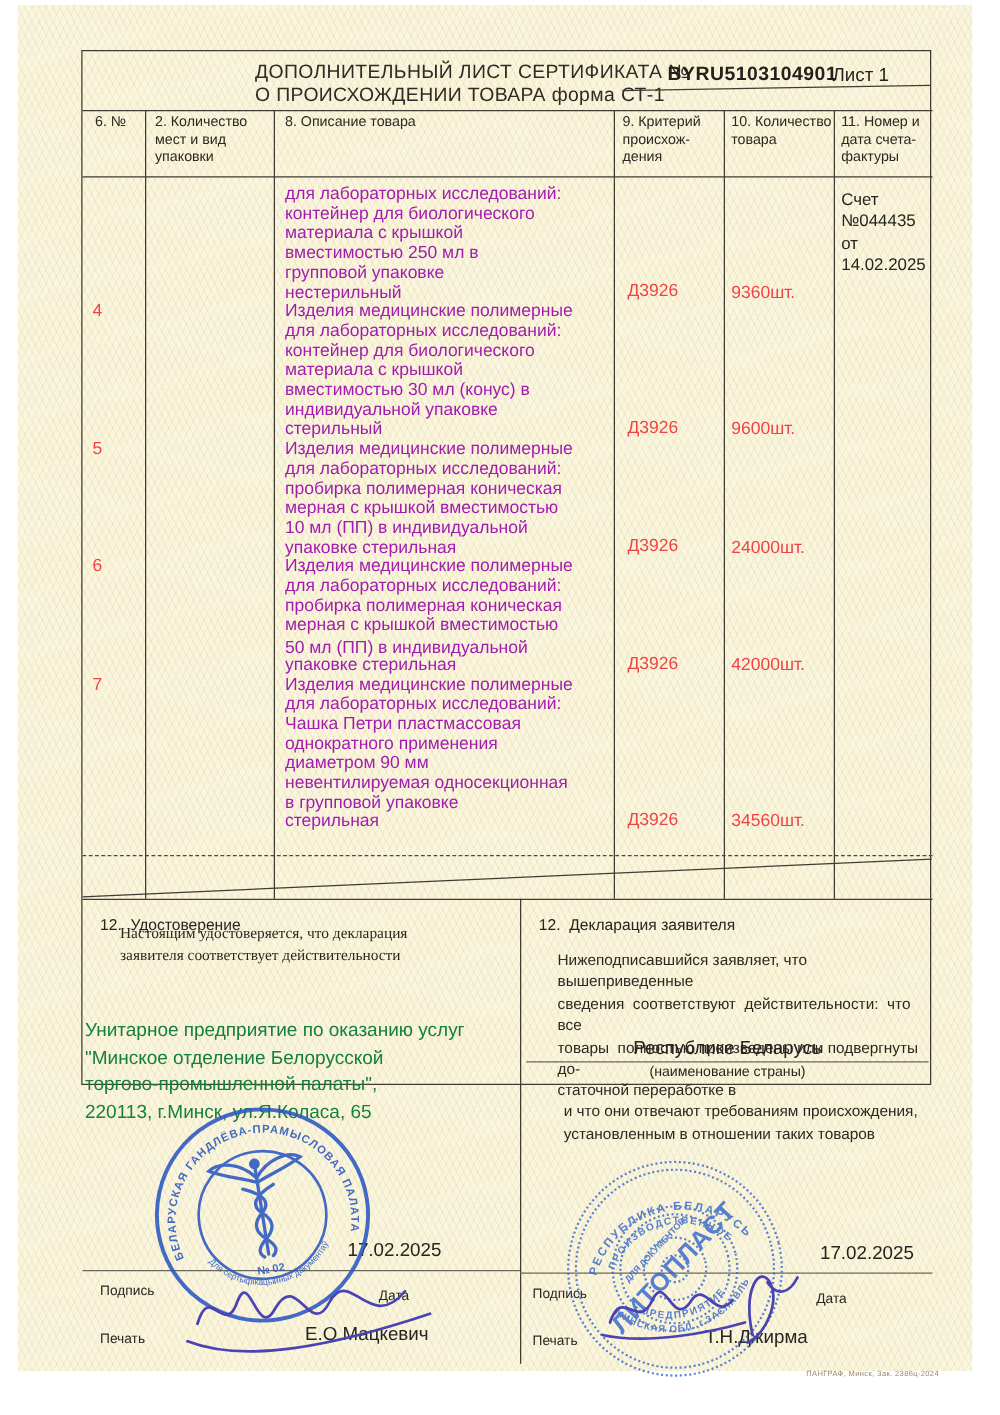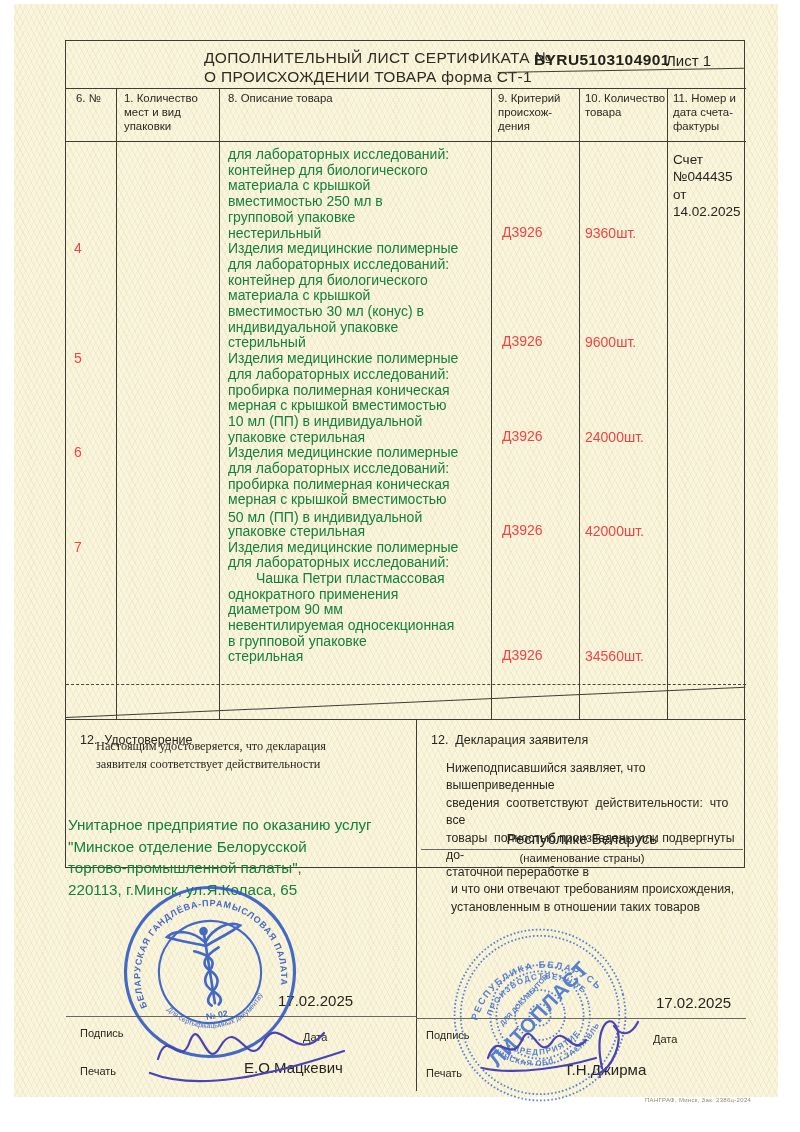--- a/index.html
+++ b/index.html
@@ -13,21 +13,21 @@
   .doc{position:absolute;left:65px;top:40px;width:680px;height:828px;
        border:1.6px solid #3f3d33;box-sizing:border-box;}
   .t{position:absolute;color:#26241f;white-space:pre-wrap;}
   .nowrap{white-space:nowrap;}
   .hline{position:absolute;height:0;border-top:1.4px solid #3f3d33;}
   .vline{position:absolute;width:0;border-left:1.4px solid #3f3d33;}
   .dashed{border-top:1.4px dashed #4a483e;}
   .title{font-size:15.5px;letter-spacing:.3px;color:#2d2b24;}
   .serial{font-size:15.5px;font-weight:bold;letter-spacing:.4px;color:#23211c;}
   .colhead{font-size:11.4px;line-height:13.8px;white-space:pre-line;color:#2a2821;}
-  .desc-line{position:absolute;left:0;font-size:14px;white-space:nowrap;color:#15803d;}
+  .desc-line{position:absolute;left:0;font-size:14px;white-space:nowrap;color:#a21caf;}
   .cellval{position:absolute;left:0;font-size:14px;white-space:nowrap;color:#ef4444;}
   .small-lbl{font-size:11px;color:#2a2821;}
   .bigtxt{font-size:15.2px;line-height:21.5px;color:#15803d;}
   .stmt{font-size:12.3px;line-height:17.6px;color:#2a2821;}
   .stamp{position:absolute;opacity:.88;}
   .sig{position:absolute;}
   .imprint{position:absolute;font-size:6px;color:#97876a;letter-spacing:.3px;}
 </style>
 </head>
 <body>
@@ -47,21 +47,21 @@
   <div class="hline dashed" style="left:0;top:643px;width:680px;border-top-style:dashed;"></div>
   <div class="hline" style="left:0;top:678px;width:680px;"></div>
   <div class="vline" style="left:50px;top:47px;height:631px;"></div>
   <div class="vline" style="left:153px;top:47px;height:631px;"></div>
   <div class="vline" style="left:425px;top:47px;height:631px;"></div>
   <div class="vline" style="left:513px;top:47px;height:631px;"></div>
   <div class="vline" style="left:601px;top:47px;height:631px;"></div>
   <div class="hline" style="left:0;top:676px;width:680px;transform:rotate(-2.55deg);transform-origin:left center;"></div>
 
   <div class="t colhead" style="left:10px;top:51px;">6. №</div>
-  <div class="t colhead" style="left:58px;top:51px;">1. Количество
+  <div class="t colhead" style="left:58px;top:51px;">2. Количество
 мест и вид
 упаковки</div>
   <div class="t colhead" style="left:162px;top:51px;">8. Описание товара</div>
   <div class="t colhead" style="left:432px;top:51px;">9. Критерий
 происхож-
 дения</div>
   <div class="t colhead" style="left:519px;top:51px;">10. Количество
 товара</div>
   <div class="t colhead" style="left:607px;top:51px;">11. Номер и
 дата счета-
@@ -94,21 +94,21 @@
       <div class="desc-line" style="top: 266.9px;">10 мл (ПП) в индивидуальной</div>
       <div class="desc-line" style="top: 282.6px;">упаковке стерильная</div>
       <div class="desc-line" style="top: 298.3px;">Изделия медицинские полимерные</div>
       <div class="desc-line" style="top: 314px;">для лабораторных исследований:</div>
       <div class="desc-line" style="top: 329.7px;">пробирка полимерная коническая</div>
       <div class="desc-line" style="top: 345.4px;">мерная с крышкой вместимостью</div>
       <div class="desc-line" style="top: 363px;">50 мл (ПП) в индивидуальной</div>
       <div class="desc-line" style="top: 376.8px;">упаковке стерильная</div>
       <div class="desc-line" style="top: 392.5px;">Изделия медицинские полимерные</div>
       <div class="desc-line" style="top: 408.2px;">для лабораторных исследований:</div>
-      <div class="desc-line" style="top: 423.9px; margin-left: 28px;">Чашка Петри пластмассовая</div>
+      <div class="desc-line" style="top: 423.9px;">Чашка Петри пластмассовая</div>
       <div class="desc-line" style="top: 439.6px;">однократного применения</div>
       <div class="desc-line" style="top: 455.3px;">диаметром 90 мм</div>
       <div class="desc-line" style="top: 471px;">невентилируемая односекционная</div>
       <div class="desc-line" style="top: 486.7px;">в групповой упаковке</div>
       <div class="desc-line" style="top: 502.4px;">стерильная</div>
     </div>
   <div style="position:absolute;left:436px;top:105px;width:74px;height:540px;" id="col-crit">
       <div class="cellval" style="top: 77.5px;">Д3926</div>
       <div class="cellval" style="top: 187.4px;">Д3926</div>
       <div class="cellval" style="top: 281.6px;">Д3926</div>

